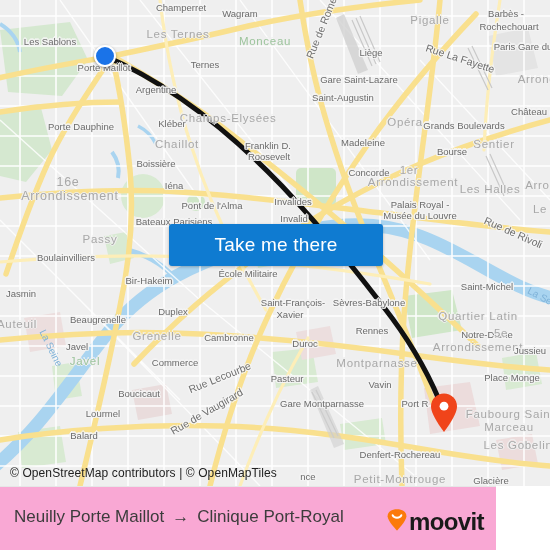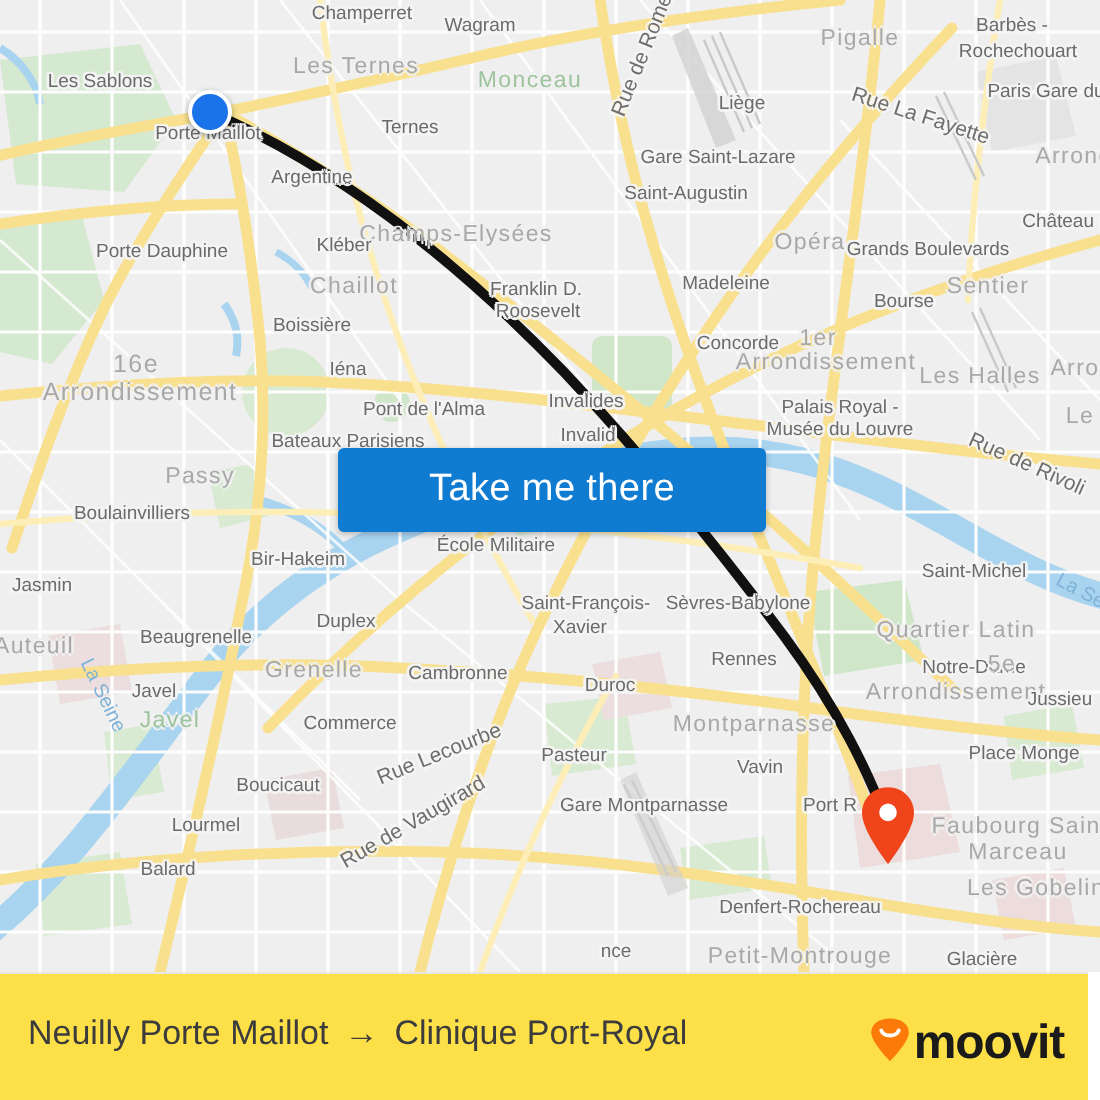--- a/index.html
+++ b/index.html
@@ -34,22 +34,22 @@
       background:#0f7bd1;border:none;border-radius:3px;color:#fff;
       font-family:"Liberation Sans",sans-serif;font-size:19px;letter-spacing:.2px;
       cursor:pointer;box-shadow:0 1px 3px rgba(0,0,0,.25);
       display:flex;align-items:center;justify-content:center;padding:0;}
 
   
   #attribution{position:absolute;left:10px;top:466px;font-size:12px;color:#222;
       letter-spacing:.1px;}
 
   
-  #footer{position:absolute;left:0;top:486px;width:544px;height:64px;
-      background:#fde047;border-top:1px solid #e6e6e6;}
+  #footer{position:absolute;left:0;top:486px;width:496px;height:64px;
+      background:#f9a8d4;border-top:1px solid #e6e6e6;}
   #route-title{position:absolute;left:14px;top:20px;font-size:17px;color:#3c3c3c;
       display:flex;align-items:center;gap:8px;white-space:nowrap;}
   #route-title .arrow{font-size:17px;color:#3c3c3c;}
   #moovit-logo{position:absolute;right:12px;top:21px;display:flex;align-items:center;gap:2px;}
   #moovit-wordmark{font-size:24px;font-weight:bold;color:#1a1a1a;letter-spacing:-.6px;}
 </style>
 </head>
 <body>
 
 <div id="page">
@@ -245,20 +245,21 @@
     <div id="dest-marker">
       <svg width="28" height="40" viewBox="0 0 28 40">
         <path d="M14 39 C14 39 27 22.5 27 13.6 C27 6.1 21.2 0.6 14 0.6
                  C6.8 0.6 1 6.1 1 13.6 C1 22.5 14 39 14 39 Z" fill="#f0441a"></path>
         <circle cx="14" cy="13.2" r="4.4" fill="#ffffff"></circle>
       </svg>
     </div>
 
     <button id="take-me-there" style="background: rgb(15, 123, 209);">Take me there</button>
 
+    <div id="attribution">© OpenStreetMap contributors | © OpenMapTiles</div>
   </div>
 
   <div id="footer">
     <div id="route-title">
       <span>Neuilly Porte Maillot</span>
       <span class="arrow">→</span>
       <span>Clinique Port-Royal</span>
     </div>
     <div id="moovit-logo">
       <span>

